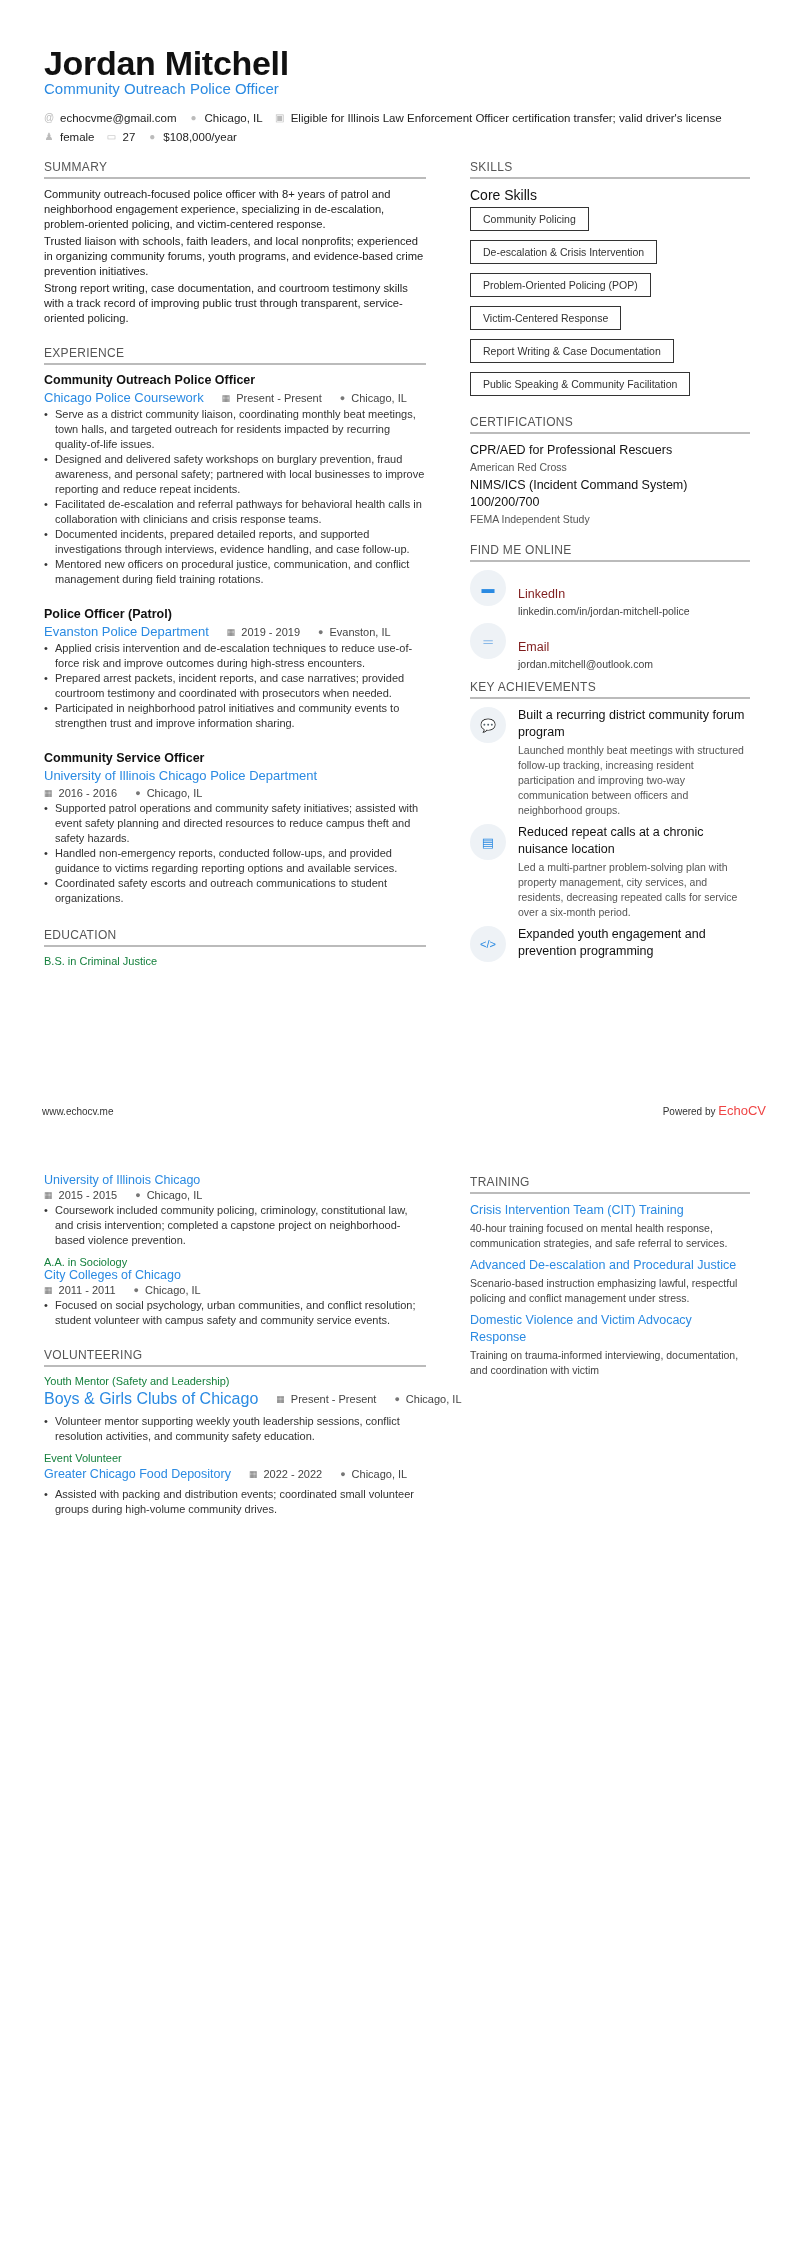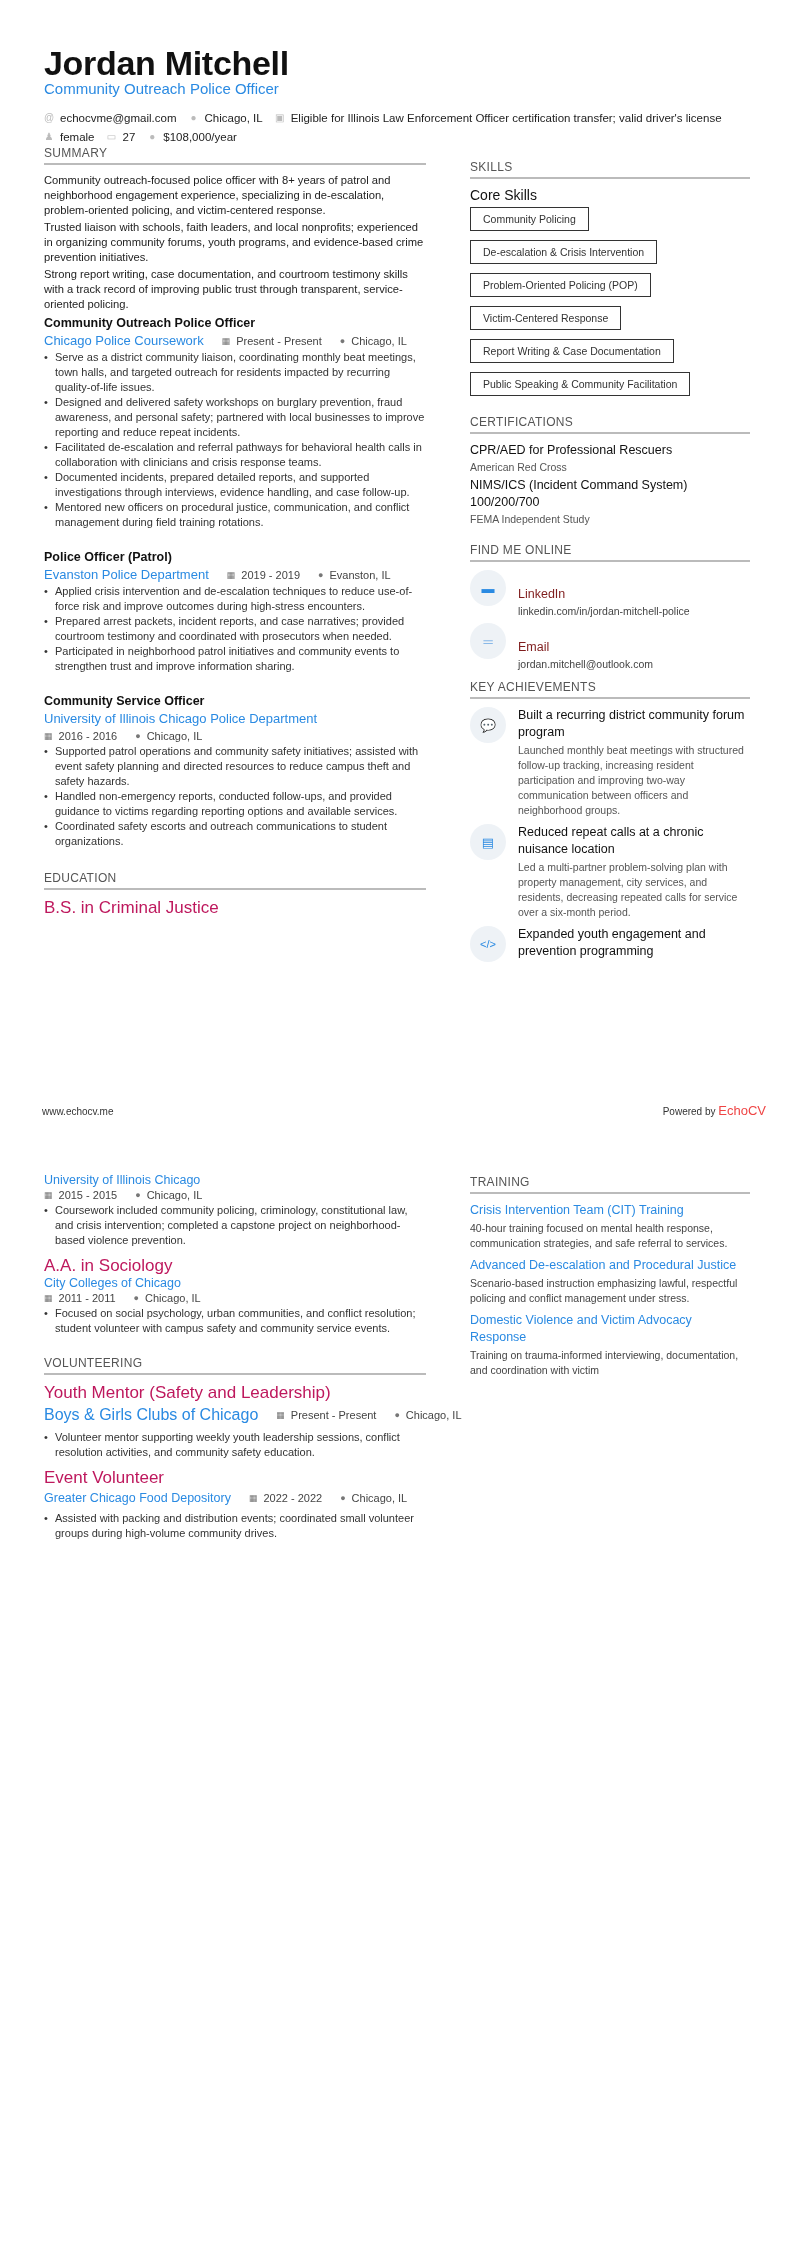--- a/index.html
+++ b/index.html
@@ -18,21 +18,21 @@
   .sec-title { font-size: 12px; color: #555; letter-spacing: 0.3px; padding-bottom: 3px; border-bottom: 2px solid #bbb; margin-bottom: 8px; }
   p.sum { font-size: 11.2px; line-height: 15px; color: #222; margin-bottom: 2px; }
   .job-title { font-size: 12.5px; font-weight: bold; color: #111; margin-top: 20px; }
   .org-line { display: flex; align-items: center; font-size: 11.5px; margin-top: 3px; white-space: nowrap; }
   .org { color: #2a8ae2; font-size: 13px; margin-right: 18px; }
   .meta { color: #444; font-size: 11px; display: inline-flex; align-items: center; margin-right: 18px; }
   .meta .ico { color: #777; font-size: 9px; margin-right: 6px; }
   ul.bul { list-style: none; margin-top: 2px; }
   ul.bul li { position: relative; padding-left: 11px; font-size: 11px; line-height: 15px; color: #333; }
   ul.bul li::before { content: "•"; position: absolute; left: 0; top: 0; color: #333; }
-  .edu-deg { font-size: 17px; color: #be185d; margin-top: 6px; }
+  .edu-deg { font-size: 11px; color: #15803d; margin-top: 6px; }
   .skill-group { font-size: 14px; color: #111; margin-bottom: 4px; }
   .skill { display: inline-block; border: 1px solid #333; font-size: 10.5px; color: #333; padding: 5px 12px; margin-bottom: 9px; }
   .cert-name { font-size: 12.5px; color: #111; margin-top: 4px; line-height: 17px; }
   .cert-org { font-size: 10.5px; color: #555; margin-top: 2px; margin-bottom: 4px; }
   .online { display: flex; align-items: flex-start; margin-bottom: 6px; }
   .circle { width: 36px; height: 36px; border-radius: 50%; background: #eef2f6; display: flex; align-items: center; justify-content: center; color: #2a8ae2; font-size: 13px; margin-right: 12px; flex-shrink: 0; }
   .online .ttl { font-size: 12.5px; color: #7f1d1d; margin-top: 17px; }
   .online .val { font-size: 10.5px; color: #444; margin-top: 4px; }
   .ach { display: flex; align-items: flex-start; margin-bottom: 6px; }
   .ach .ttl { font-size: 12.5px; color: #111; line-height: 17px; }
@@ -73,26 +73,27 @@
           <span class="ico">▭</span>
           <span>27</span>
         </span>
       <span class="ci">
           <span class="ico">●</span>
           <span>$108,000/year</span>
         </span>
     </div>
   </div>
 
-  <div class="col-left" style="top:146px;">
+  <div class="col-left" style="top:160px;">
     <div class="sec-title">SUMMARY</div>
     <p class="sum">Community outreach-focused police officer with 8+ years of patrol and neighborhood engagement experience, specializing in de-escalation, problem-oriented policing, and victim-centered response.</p>
     <p class="sum">Trusted liaison with schools, faith leaders, and local nonprofits; experienced in organizing community forums, youth programs, and evidence-based crime prevention initiatives.</p>
     <p class="sum">Strong report writing, case documentation, and courtroom testimony skills with a track record of improving public trust through transparent, service-oriented policing.</p>
 
+    <div class="sec-title" style="margin-top:20px;">EXPERIENCE</div>
 
     <div>
       <div class="job-title" style="margin-top:4px;">Community Outreach Police Officer</div>
       <div class="org-line">
         <span class="org">Chicago Police Coursework</span>
         <span class="meta">
             <span class="ico">▦</span>
             <span>Present - Present</span>
           </span>
         <span class="meta" style="margin-right:0">

